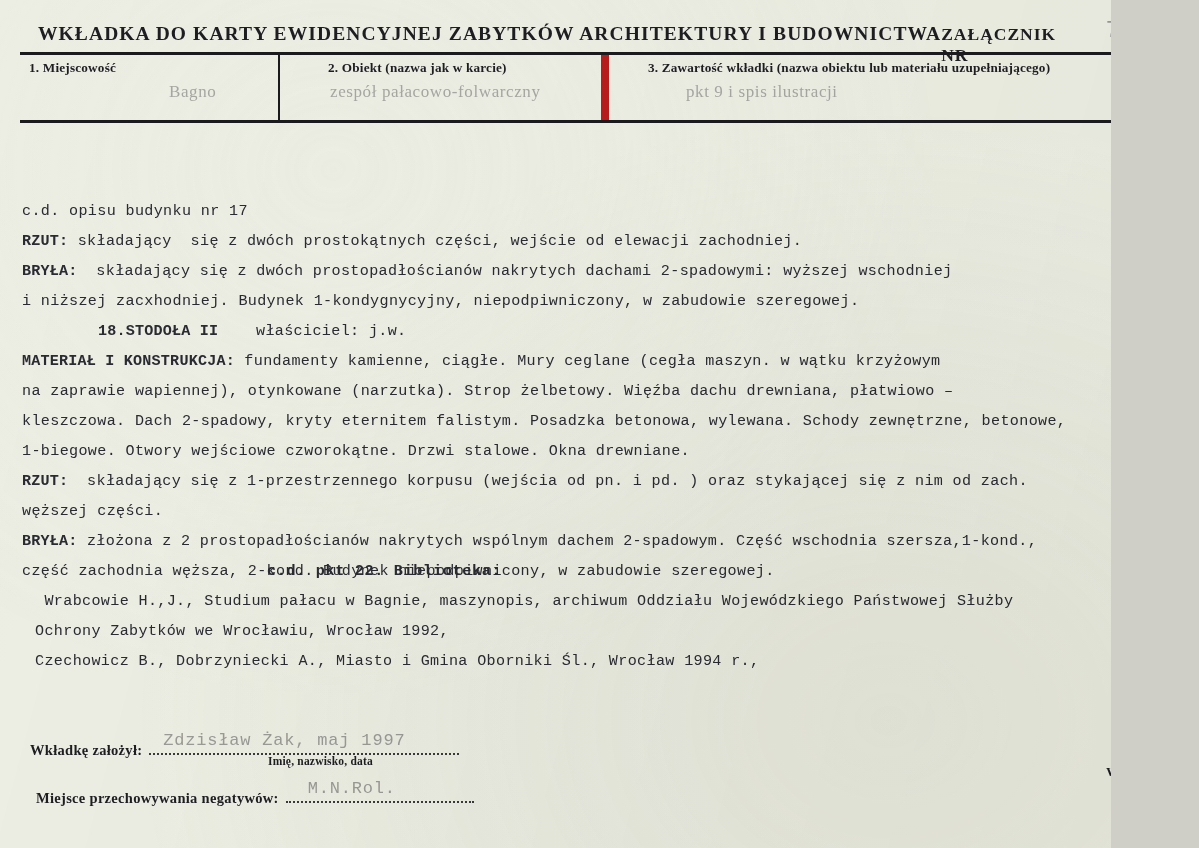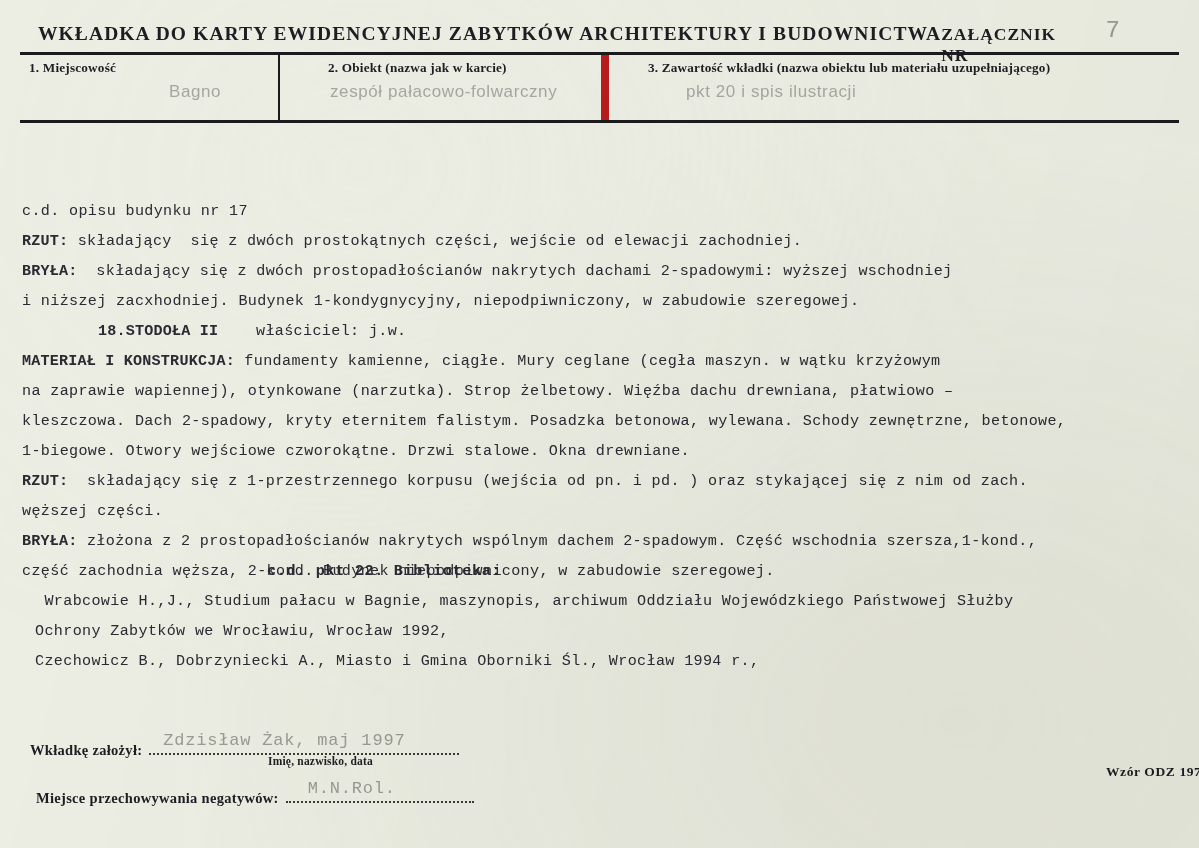--- a/index.html
+++ b/index.html
@@ -2,21 +2,21 @@
 <html><head>
 <meta charset="utf-8">
 <style>
   html, body {
     margin: 0;
     padding: 0;
     background: #cfcfc8;
   }
   #page {
     position: relative;
-    width: 1199px;
+    width: 1111px;
     height: 848px;
     background: #eceee4;
     overflow: hidden;
     font-family: "Liberation Serif", serif;
     color: #1d1d22;
   }
   
   #page::after {
     content: "";
     position: absolute;
@@ -91,21 +91,21 @@
   .tcell.c3 { flex: 1; }
 
   .tcell-label {
     font-family: "Liberation Serif", serif;
     font-size: 13.2px;
     font-weight: bold;
     letter-spacing: .2px;
     white-space: nowrap;
   }
   .tcell-value {
-    font-family: Liberation Sans, sans-serif;
+    font-family: Liberation Serif, serif;
     font-size: 17px;
     color: #a7a7a2;
     letter-spacing: .6px;
     white-space: nowrap;
     margin-top: 6px;
   }
   .v-bagno   { padding-left: 140px; }
   .v-obiekt  { padding-left: 2px; }
   .v-zawart  { padding-left: 38px; }
 
@@ -228,21 +228,21 @@
     <div class="tcell c1">
       <div class="tcell-label">1. Miejscowość</div>
       <div class="tcell-value v-bagno">Bagno</div>
     </div>
     <div class="tcell c2">
       <div class="tcell-label">2. Obiekt (nazwa jak w karcie)</div>
       <div class="tcell-value v-obiekt">zespół pałacowo-folwarczny</div>
     </div>
     <div class="tcell c3">
       <div class="tcell-label">3. Zawartość wkładki (nazwa obiektu lub materiału uzupełniającego)</div>
-      <div class="tcell-value v-zawart">pkt 20 i spis ilustracji</div>
+      <div class="tcell-value v-zawart">pkt 9 i spis ilustracji</div>
     </div>
   </div>
 
   <div class="body" id="body-lines"><div class="ln">c.d. opisu budynku nr 17</div><div class="ln"><b>RZUT:</b> składający  się z dwóch prostokątnych części, wejście od elewacji zachodniej.</div><div class="ln"><b>BRYŁA:</b>  składający się z dwóch prostopadłościanów nakrytych dachami 2-spadowymi: wyższej wschodniej</div><div class="ln">i niższej zacxhodniej. Budynek 1-kondygnycyjny, niepodpiwniczony, w zabudowie szeregowej.</div><div class="ln indent-18"><b>18.STODOŁA II</b>    właściciel: j.w.</div><div class="ln"><b>MATERIAŁ I KONSTRUKCJA:</b> fundamenty kamienne, ciągłe. Mury ceglane (cegła maszyn. w wątku krzyżowym</div><div class="ln">na zaprawie wapiennej), otynkowane (narzutka). Strop żelbetowy. Więźba dachu drewniana, płatwiowo –</div><div class="ln">kleszczowa. Dach 2-spadowy, kryty eternitem falistym. Posadzka betonowa, wylewana. Schody zewnętrzne, betonowe,</div><div class="ln">1-biegowe. Otwory wejściowe czworokątne. Drzwi stalowe. Okna drewniane.</div><div class="ln"><b>RZUT:</b>  składający się z 1-przestrzennego korpusu (wejścia od pn. i pd. ) oraz stykającej się z nim od zach.</div><div class="ln">węższej części.</div><div class="ln"><b>BRYŁA:</b> złożona z 2 prostopadłościanów nakrytych wspólnym dachem 2-spadowym. Część wschodnia szersza,1-kond.,</div><div class="ln">część zachodnia węższa, 2-kond. Budynek niepodpiwnicony, w zabudowie szeregowej.</div></div>
 
   <div class="biblio-head">c.d. pkt 22. Biblioteka:</div>
   <div class="biblio" id="biblio-lines"><div class="ln"> Wrabcowie H.,J., Studium pałacu w Bagnie, maszynopis, archiwum Oddziału Wojewódzkiego Państwowej Służby</div><div class="ln">Ochrony Zabytków we Wrocławiu, Wrocław 1992,</div><div class="ln">Czechowicz B., Dobrzyniecki A., Miasto i Gmina Oborniki Śl., Wrocław 1994 r.,</div></div>
 
   <div class="footer">
 

